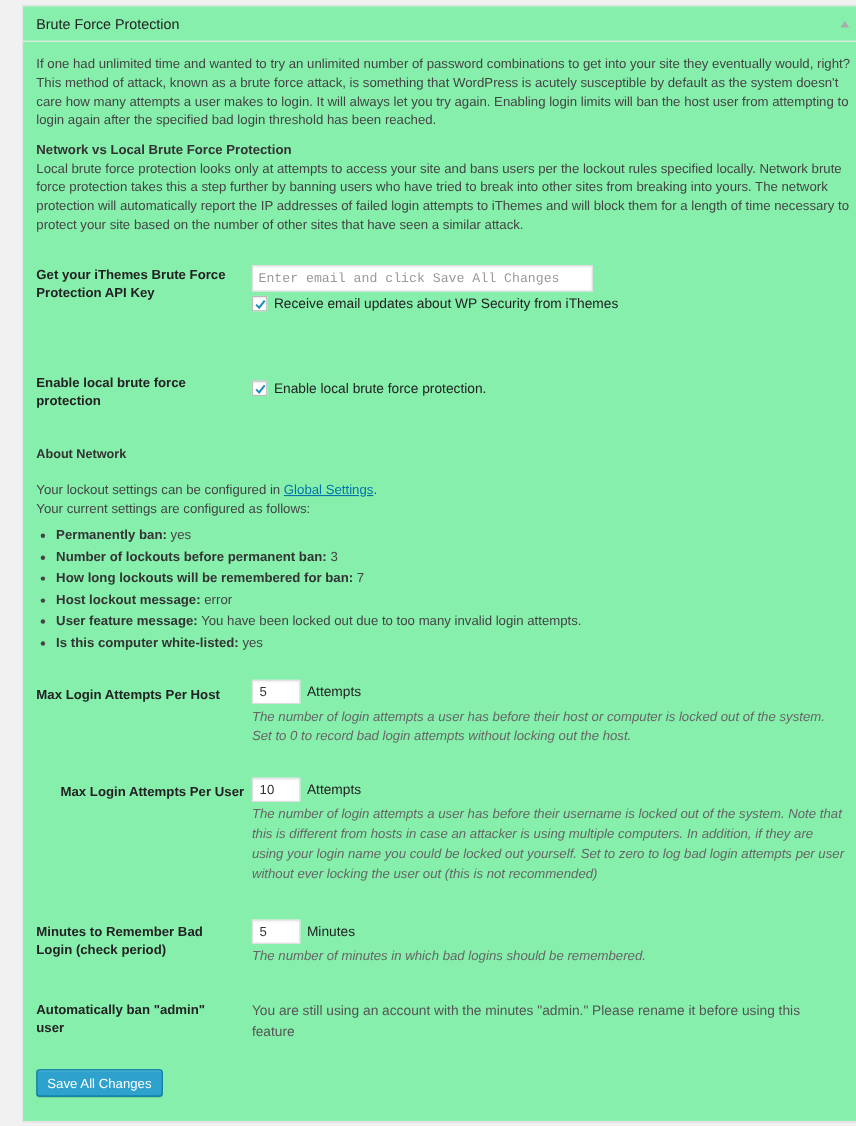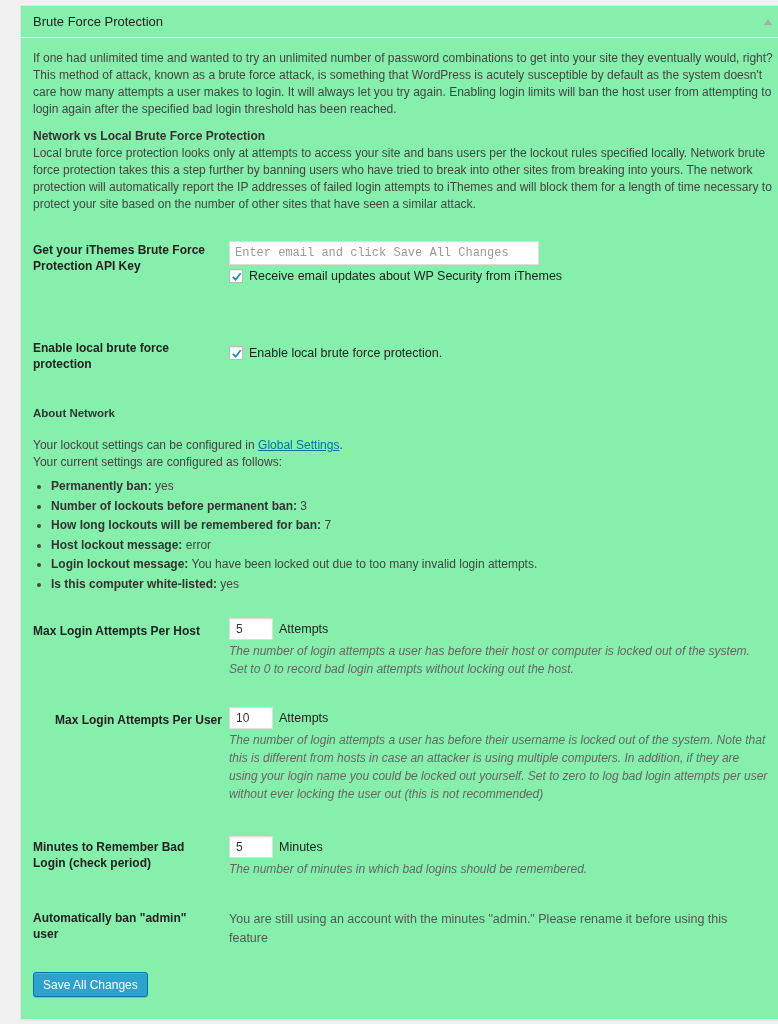--- a/index.html
+++ b/index.html
@@ -109,21 +109,21 @@
 
   <div class="row" style="top:399px;">
     <p class="subhead" style="margin-top:0; font-size:11.5px;">About Network</p>
     <p style="margin-top:15px;"><span>Your lockout settings can be configured in </span><a class="link" href="#">Global Settings</a><span>.</span></p>
     <p>Your current settings are configured as follows:</p>
     <ul class="settings">
       <li><b>Permanently ban:</b><span> yes</span></li>
       <li><b>Number of lockouts before permanent ban:</b><span> 3</span></li>
       <li><b>How long lockouts will be remembered for ban:</b><span> 7</span></li>
       <li><b>Host lockout message:</b><span> error</span></li>
-      <li><b>Login lockout message:</b><span> You have been locked out due to too many invalid login attempts.</span></li>
+      <li><b>User feature message:</b><span> You have been locked out due to too many invalid login attempts.</span></li>
       <li><b>Is this computer white-listed:</b><span> yes</span></li>
     </ul>
   </div>
 
   <div class="row" style="top:612px;">
     <div class="lbl" style="top:5px;">Max Login Attempts Per Host</div>
     <div class="fld">
       <div class="inline">
         <input class="num-input" type="text" value="5" style="">
         <span class="unit">Attempts</span>

